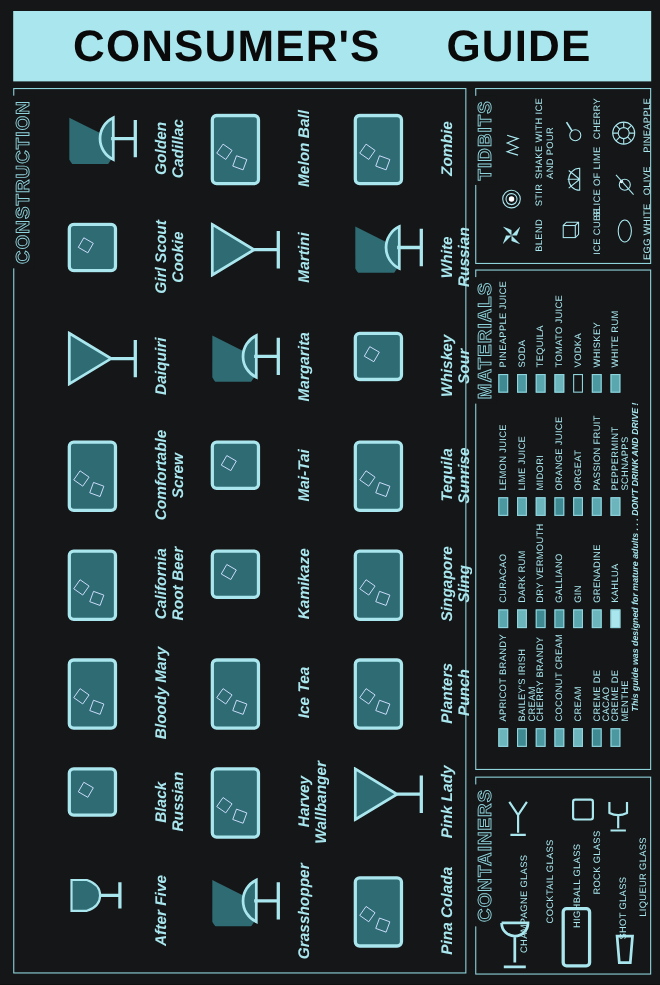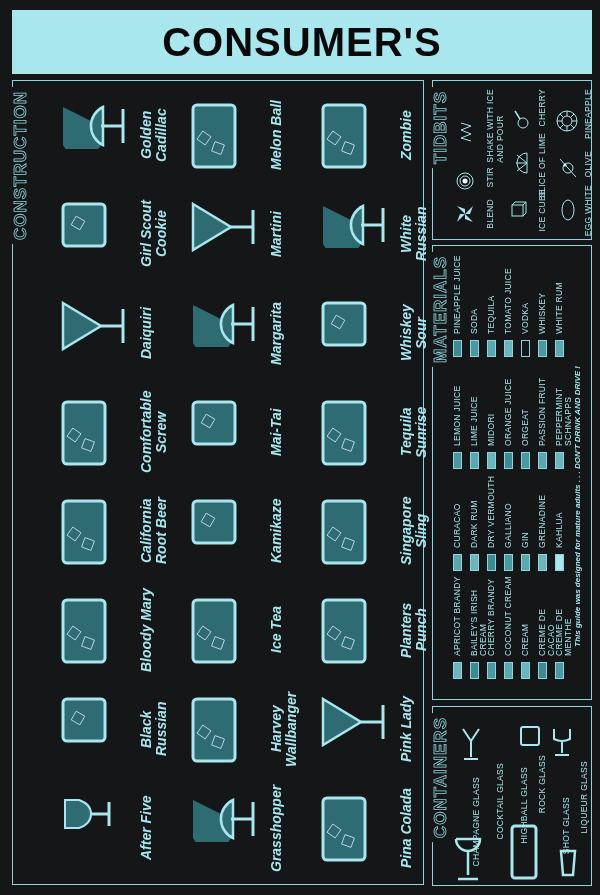--- a/index.html
+++ b/index.html
@@ -51,20 +51,21 @@
 
   .icon { position: absolute; }
 </style>
 </head>
 <body>
 
 <div class="poster">
 
   <div class="title-bar">
     <span>CONSUMER'S</span>
+    <span>GUIDE</span>
   </div>
 
   <div class="panel construction">
     <div class="panel-label">CONSTRUCTION</div>
     <div class="grid" id="grid">
         <div class="drink" style="left: 0px; top: 0px;">
           <div class="glass" style="left: 30px; top: 18px;">
             <svg width="70" height="46" viewBox="0 0 70 46">
               <path d="M2 4 L2 42 A20 20 0 0 0 40 23 Z" fill="#2f6b72"></path>
               <path d="M2 4 A21 21 0 0 1 2 42 Z" fill="#2f6b72" stroke="#a9e6ee" stroke-width="2.5" transform="translate(2,0) scale(-1,1) translate(-42,0)"></path>

